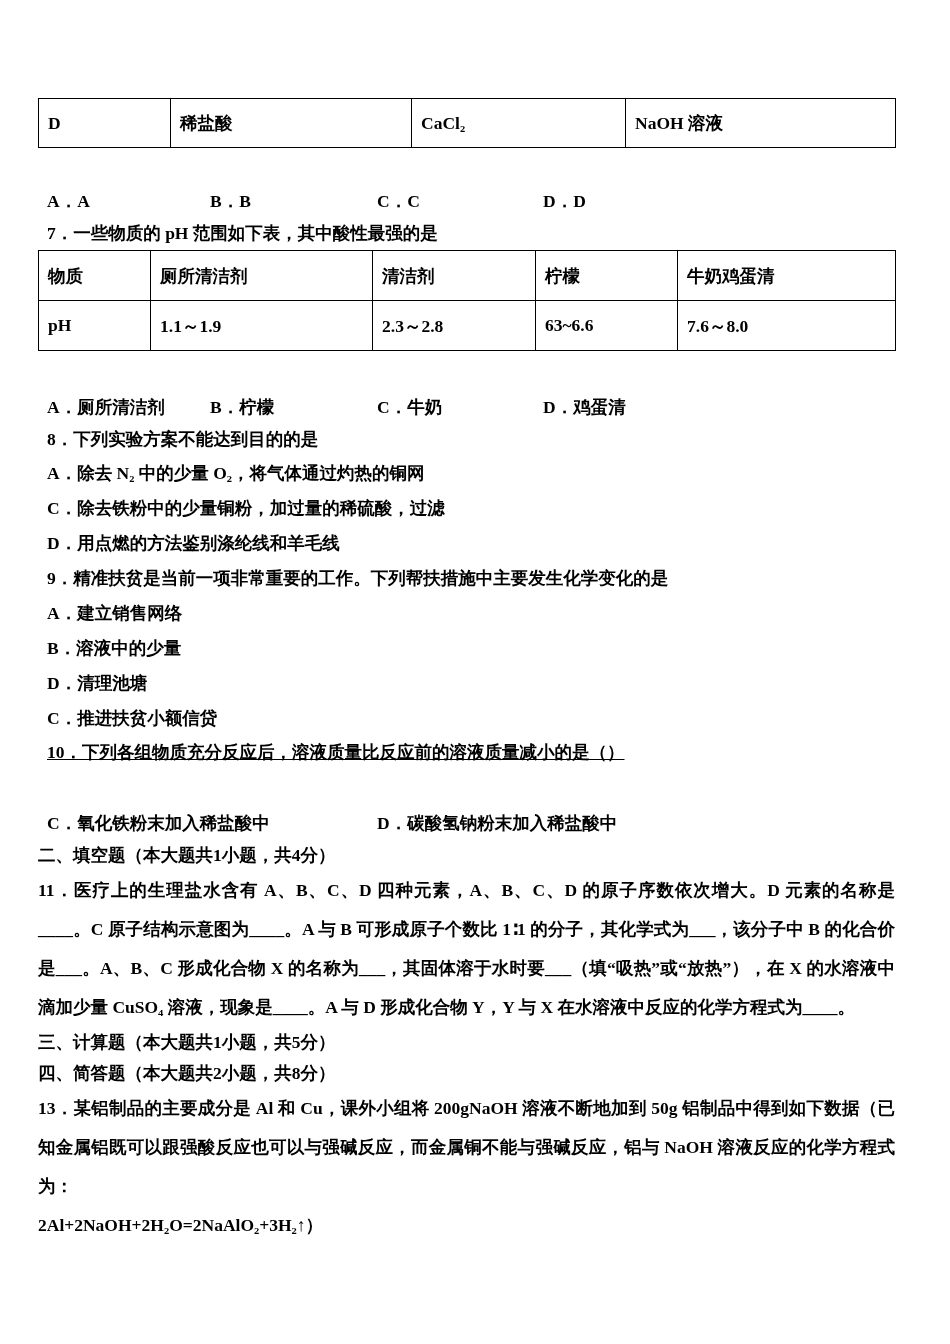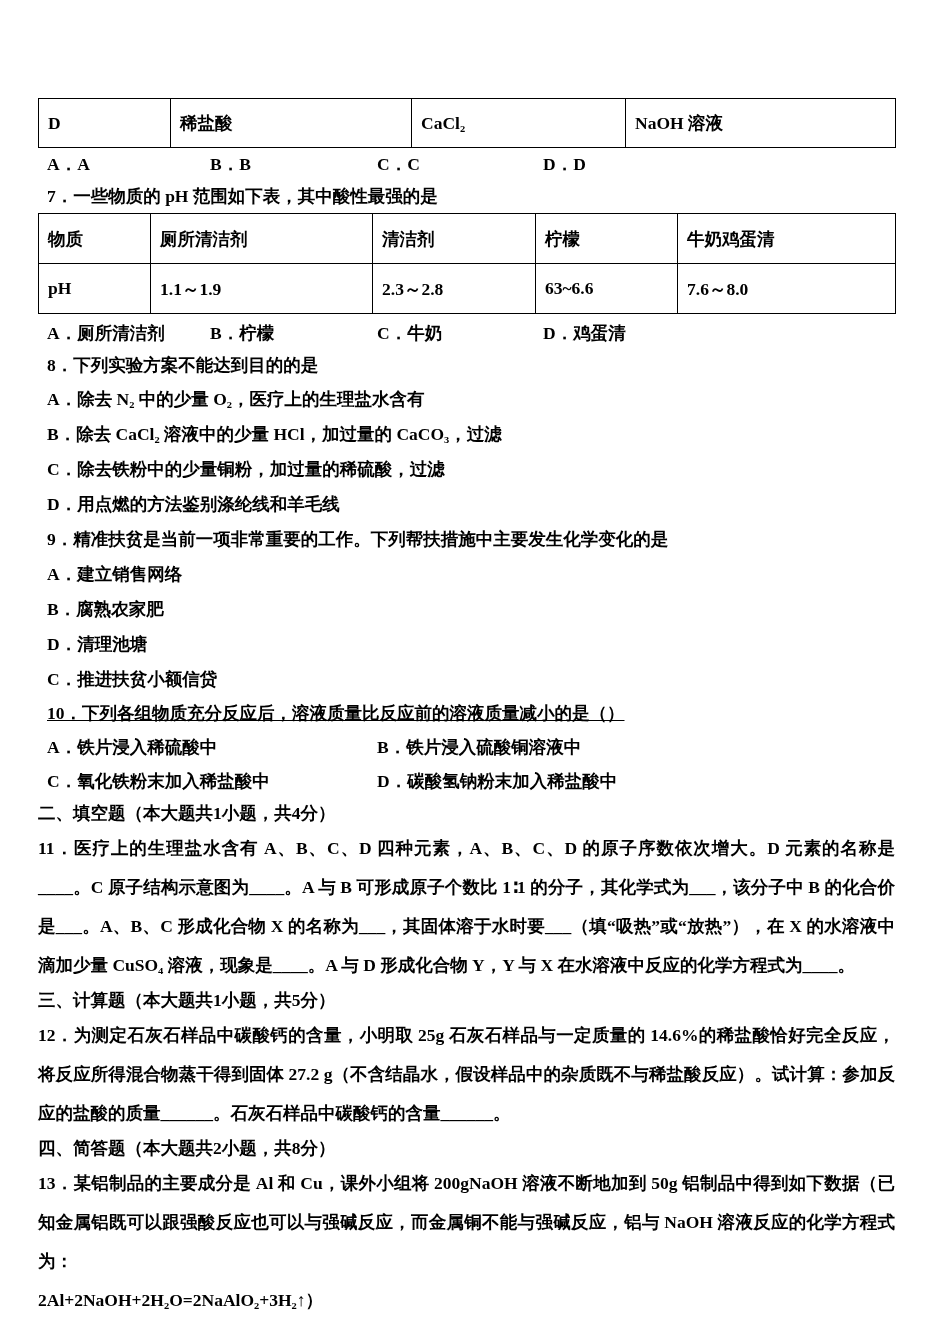--- a/index.html
+++ b/index.html
@@ -25,21 +25,21 @@
     overflow:hidden;
     white-space:nowrap;
   }
   .tbl1 td{height:44px;}
   .tbl2 td{height:45px;}
 
   .line{line-height:35px;white-space:nowrap;}
   .tight{line-height:33px;text-decoration:underline;}
   .stem{line-height:33px;}
   .opt-row{line-height:32px;white-space:nowrap;}
-  .opt{display:inline-block;vertical-align:top;}
+  .opt{display:inline-block;vertical-align:top;margin-top:37px;}
   .opt.c1{width:163px;}
   .opt.c2{width:167px;}
   .opt.c3{width:166px;}
   .opt.w330{width:330px;}
   .indent{padding-left:9px;}
 
   .section{line-height:31px;white-space:nowrap;}
   .para{line-height:39px;text-align:justify;}
   .eqline{line-height:39px;white-space:nowrap;}
   .gap-sm{margin-top:3px;}
@@ -97,43 +97,38 @@
         <td>7.6～8.0</td>
       </tr>
     </tbody>
       </table>
 
     <div class="opt-row indent gap-sm">
       <span class="opt c1">A．厕所清洁剂</span><span class="opt c2">B．柠檬</span><span class="opt c3">C．牛奶</span><span class="opt">D．鸡蛋清</span>
     </div>
 
     <div class="stem indent">8．下列实验方案不能达到目的的是</div>
-    <div class="line indent">A．除去 N₂ 中的少量 O₂，医疗上的生理盐水含有</div>
-    <div class="line indent">B．除去 CaCl₂ 溶液中的少量 HCl，加过量的 CaCO₃，过滤</div>
+    <div class="line indent">A．除去 N₂ 中的少量 O₂，将气体通过灼热的铜网</div>
     <div class="line indent">C．除去铁粉中的少量铜粉，加过量的稀硫酸，过滤</div>
     <div class="line indent">D．用点燃的方法鉴别涤纶线和羊毛线</div>
 
     <div class="line indent">9．精准扶贫是当前一项非常重要的工作。下列帮扶措施中主要发生化学变化的是</div>
     <div class="line indent">A．建立销售网络</div>
-    <div class="line indent">B．腐熟农家肥</div>
+    <div class="line indent">B．溶液中的少量</div>
     <div class="line indent">D．清理池塘</div>
     <div class="line indent">C．推进扶贫小额信贷</div>
 
     <div class="tight indent">10．下列各组物质充分反应后，溶液质量比反应前的溶液质量减小的是（）</div>
-    <div class="opt-row indent" style="line-height:34px">
-      <span class="opt w330">A．铁片浸入稀硫酸中</span><span class="opt">B．铁片浸入硫酸铜溶液中</span>
-    </div>
     <div class="opt-row indent" style="line-height:34px">
       <span class="opt w330">C．氧化铁粉末加入稀盐酸中</span><span class="opt">D．碳酸氢钠粉末加入稀盐酸中</span>
     </div>
 
     <div class="section">二、填空题（本大题共1小题，共4分）</div>
     <div class="para">11．医疗上的生理盐水含有 A、B、C、D 四种元素，A、B、C、D 的原子序数依次增大。D 元素的名称是____。C 原子结构示意图为____。A 与 B 可形成原子个数比 1∶1 的分子，其化学式为___，该分子中 B 的化合价是___。A、B、C 形成化合物 X 的名称为___，其固体溶于水时要___（填“吸热”或“放热”），在 X 的水溶液中滴加少量 CuSO₄ 溶液，现象是____。A 与 D 形成化合物 Y，Y 与 X 在水溶液中反应的化学方程式为____。</div>
 
     <div class="section">三、计算题（本大题共1小题，共5分）</div>
-    <div class="para">12．为测定石灰石样品中碳酸钙的含量，小明取 25g 石灰石样品与一定质量的 14.6%的稀盐酸恰好完全反应，将反应所得混合物蒸干得到固体 27.2 g（不含结晶水，假设样品中的杂质既不与稀盐酸反应）。试计算：参加反应的盐酸的质量______。石灰石样品中碳酸钙的含量______。</div>
 
     <div class="section">四、简答题（本大题共2小题，共8分）</div>
     <div class="para">13．某铝制品的主要成分是 Al 和 Cu，课外小组将 200gNaOH 溶液不断地加到 50g 铝制品中得到如下数据（已知金属铝既可以跟强酸反应也可以与强碱反应，而金属铜不能与强碱反应，铝与 NaOH 溶液反应的化学方程式为：</div>
     <div class="eqline">2Al+2NaOH+2H₂O=2NaAlO₂+3H₂↑）</div>
 
   </div>
 </div>
 
 </body></html>

